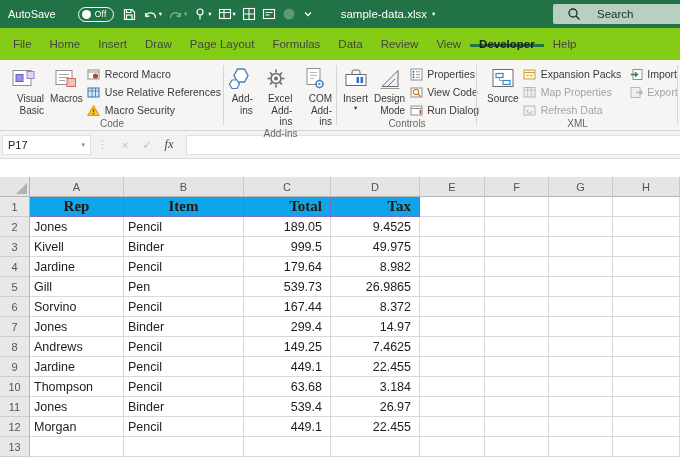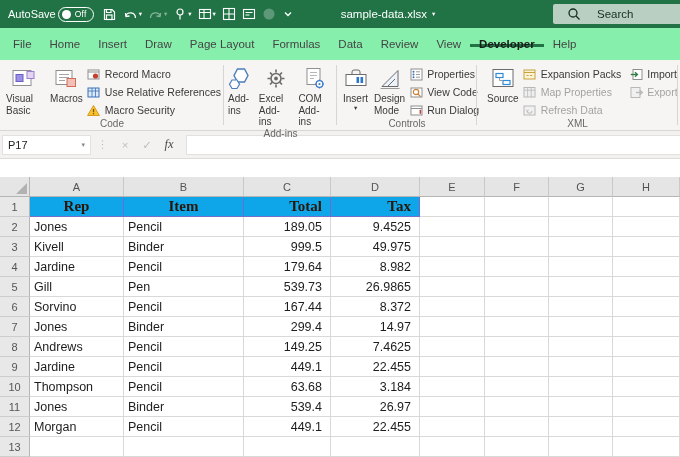--- a/index.html
+++ b/index.html
@@ -3,52 +3,52 @@
 <meta charset="utf-8">
 <style>
   * { box-sizing: border-box; margin: 0; padding: 0; }
   html,body { background:#fff; }
   .app { width:680px; height:457px; overflow:hidden; position:relative;
          font-family:"Liberation Sans", sans-serif; background:#fff; }
 
   
   .titlebar { height:28px; background:#217346; display:flex; align-items:center;
               color:#fff; font-size:11px; padding:0 8px; gap:8px; position:relative; }
-  .autosave { display:flex; align-items:center; gap:2px; }
+  .autosave { display:flex; align-items:center; gap:22px; }
   .toggle-pill { width:36px; height:15px; border:1px solid #fff; border-radius:9px;
                  display:flex; align-items:center; padding:1px 3px; gap:4px; }
   .knob { width:9px; height:9px; background:#fff; border-radius:50%; }
   .pill-text { font-size:8.5px; letter-spacing:.3px; }
   .qat { display:flex; align-items:center; gap:6px; }
   .qat-btn { display:flex; align-items:center; gap:1px; height:20px; }
   .qat-btn svg { display:block; }
   .caret { font-size:6.5px; color:#fff; line-height:1; }
   .dim { opacity:.45; }
   .title-center { position:absolute; left:50%; transform:translateX(-50%);
                   display:flex; align-items:center; gap:5px; font-size:11.5px; white-space:nowrap;margin-left:48px; }
   .searchbox { position:absolute; left:553px; top:4px; width:140px; height:20px;
                background:#b9cfc2; border-radius:2px; display:flex; align-items:center;
                gap:16px; padding-left:14px; color:#15301f; font-size:11.5px; }
 
   
-  .tabrow { height:25px; background:#86efac; display:flex; align-items:stretch;
+  .tabrow { height:25px; background:#84cc16; display:flex; align-items:stretch;
             padding:16px 4px; font-size:11.5px; color:#444; }
   .tab { display:flex; align-items:center; padding:0 9px; border-bottom:3px solid transparent; }
   .tab.active { font-weight:bold; color:#1b1a19; border-bottom-color:#217346; }
 
   
   .ribbon { height:71px; background:#f6f5f4; border-bottom:1px solid #d8d6d4;
             display:flex; align-items:stretch; }
   .rgroup { display:flex; flex-direction:column; position:relative; flex:none; }
   .rgroup::after { content:""; position:absolute; right:0; top:5px; bottom:5px;
                    width:1px; background:#d8d6d4; }
   .rg-content { flex:1; display:flex; align-items:stretch; padding:3px 3px 0 4px; gap:2px; }
   .rg-label { height:15px; text-align:center; font-size:10px; color:#696764; }
   .lbtn { display:flex; flex-direction:column; align-items:center; padding:2px 2px 0;
-          font-size:10px; color:#3b3a39; text-align:left; line-height:1.15; }
+          font-size:10px; color:#3b3a39; text-align:right; line-height:1.15; }
   .lbtn .ic { height:27px; display:flex; align-items:center; justify-content:center; margin-bottom:1px; }
   .lbtn .lbl { max-width:46px; }
   .scol { display:flex; flex-direction:column; padding-top:3px; gap:2px; }
   .sbtn { display:flex; align-items:center; gap:4px; font-size:10.5px; color:#3b3a39;
           height:16px; white-space:nowrap; }
   .sbtn .sic { width:14px; display:flex; justify-content:center; }
   .grayed { color:#a5a3a1; }
 
   
   .formulabar { height:28px; background:#f3f2f1; border-bottom:1px solid #dddcda;

